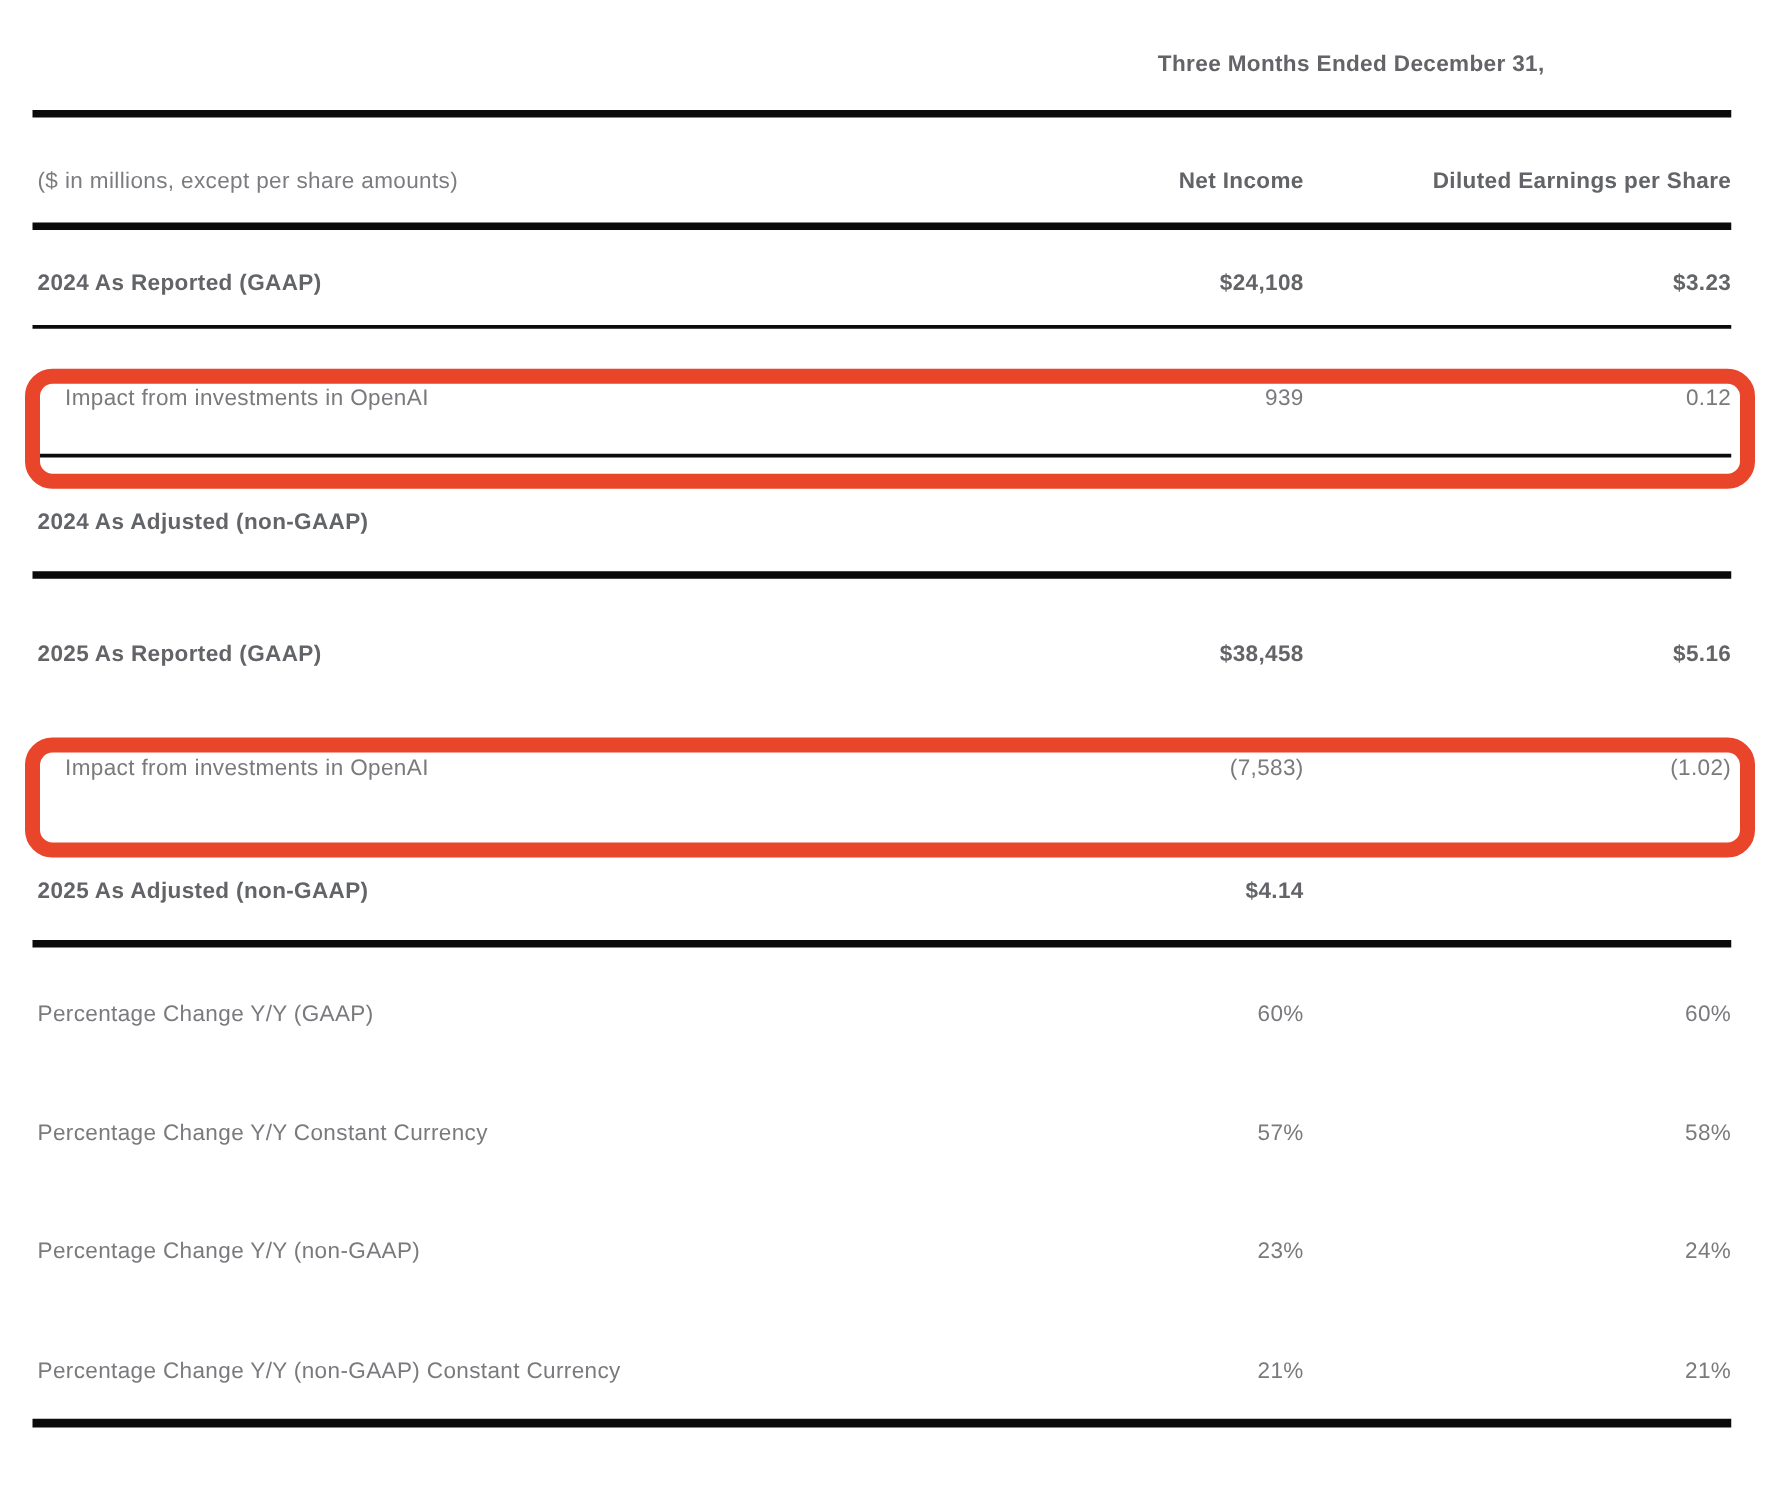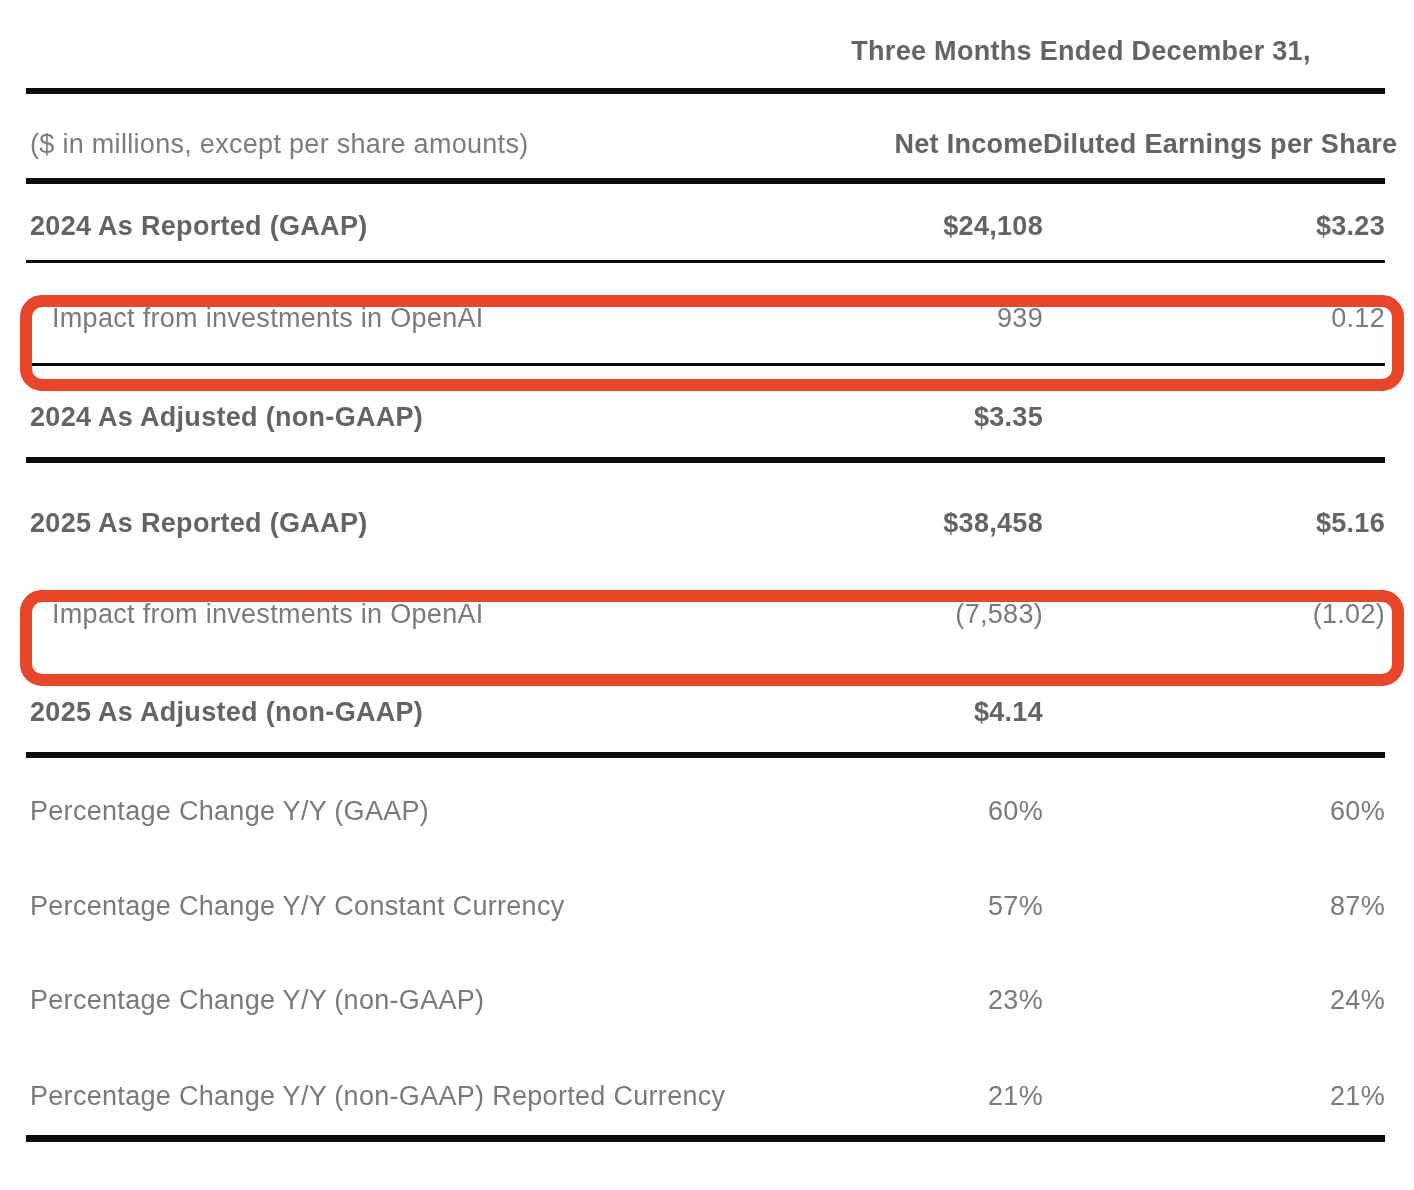--- a/index.html
+++ b/index.html
@@ -11,21 +11,21 @@
   }
   .table-wrap {
     position:relative;
     margin-left:26px;
     width:1359px;
   }
   .row {
     display:grid;
     grid-template-columns:1fr 300px 342px;
     align-items:center;
-    font-size:27px;
+    font-size:18px;
     letter-spacing:0.3px;
     color:#797a7d;
   }
   .cell { white-space:nowrap; }
   .label { padding-left:4px; text-align:left; }
   .num   { text-align:right; overflow:visible; }
 
   
   .bold, .colhead, .title-span { font-weight:bold; color:#636467; }
   .regular { font-weight:normal; color:#797a7d; }
@@ -82,21 +82,20 @@
       <div class="cell num">$24,108</div>
       <div class="cell num">$3.23</div>
     </div>
     <div class="row r2 regular highlight">
       <div class="cell label">Impact from investments in OpenAI</div>
       <div class="cell num">939</div>
       <div class="cell num">0.12</div>
     </div>
     <div class="row r3 bold">
       <div class="cell label">2024 As Adjusted (non-GAAP)</div>
-      <div class="cell num">$3.35</div>
     </div>
     <div class="row r4 bold">
       <div class="cell label">2025 As Reported (GAAP)</div>
       <div class="cell num">$38,458</div>
       <div class="cell num">$5.16</div>
     </div>
     <div class="row r5 regular highlight">
       <div class="cell label">Impact from investments in OpenAI</div>
       <div class="cell num">(7,583)</div>
       <div class="cell num">(1.02)</div>
@@ -106,27 +105,27 @@
       <div class="cell num">$4.14</div>
     </div>
     <div class="row r7 regular">
       <div class="cell label">Percentage Change Y/Y (GAAP)</div>
       <div class="cell num">60%</div>
       <div class="cell num">60%</div>
     </div>
     <div class="row r8 regular">
       <div class="cell label">Percentage Change Y/Y Constant Currency</div>
       <div class="cell num">57%</div>
-      <div class="cell num">87%</div>
+      <div class="cell num">58%</div>
     </div>
     <div class="row r9 regular">
       <div class="cell label">Percentage Change Y/Y (non-GAAP)</div>
       <div class="cell num">23%</div>
       <div class="cell num">24%</div>
     </div>
     <div class="row r10 regular">
-      <div class="cell label">Percentage Change Y/Y (non-GAAP) Reported Currency</div>
+      <div class="cell label">Percentage Change Y/Y (non-GAAP) Constant Currency</div>
       <div class="cell num">21%</div>
       <div class="cell num">21%</div>
     </div>
     <div class="highlight-box" style="border-color: rgb(232, 69, 43); top: 295px;"></div>
     <div class="highlight-box" style="border-color: rgb(232, 69, 43); top: 589.5px;"></div>
   </div>
 
 </body></html>

